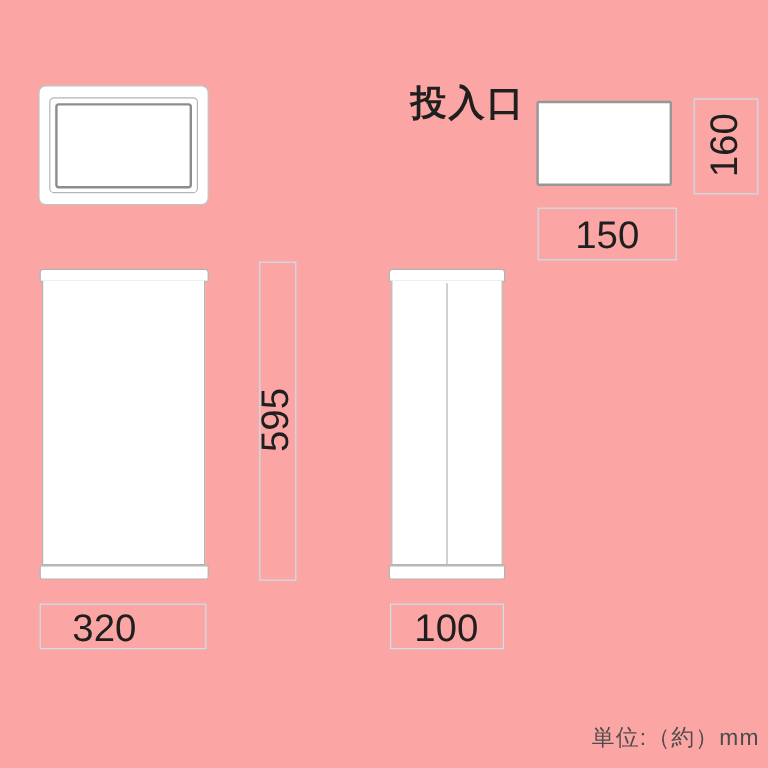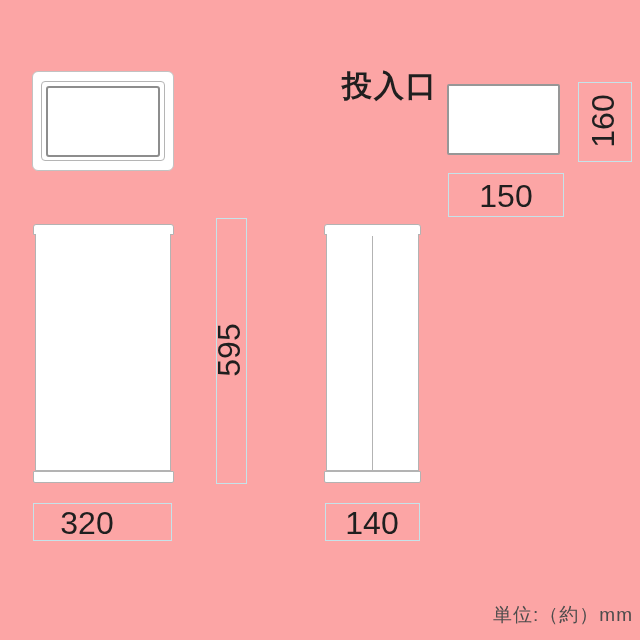--- a/index.html
+++ b/index.html
@@ -78,17 +78,17 @@
   <div class="dimtext rot t595">595</div>
 
   <div class="abs sv-cap"></div>
   <div class="abs sv-body"></div>
   <div class="abs sv-centerline"></div>
   <div class="abs sv-base"></div>
 
   <div class="abs dimbox d320"></div>
   <div class="dimtext t320">320</div>
   <div class="abs dimbox d220"></div>
-  <div class="dimtext t220">140</div>
+  <div class="dimtext t220">100</div>
 
   <div class="abs unit-note">単位:（約）mm</div>
 
 </div>
 
 </body></html>

